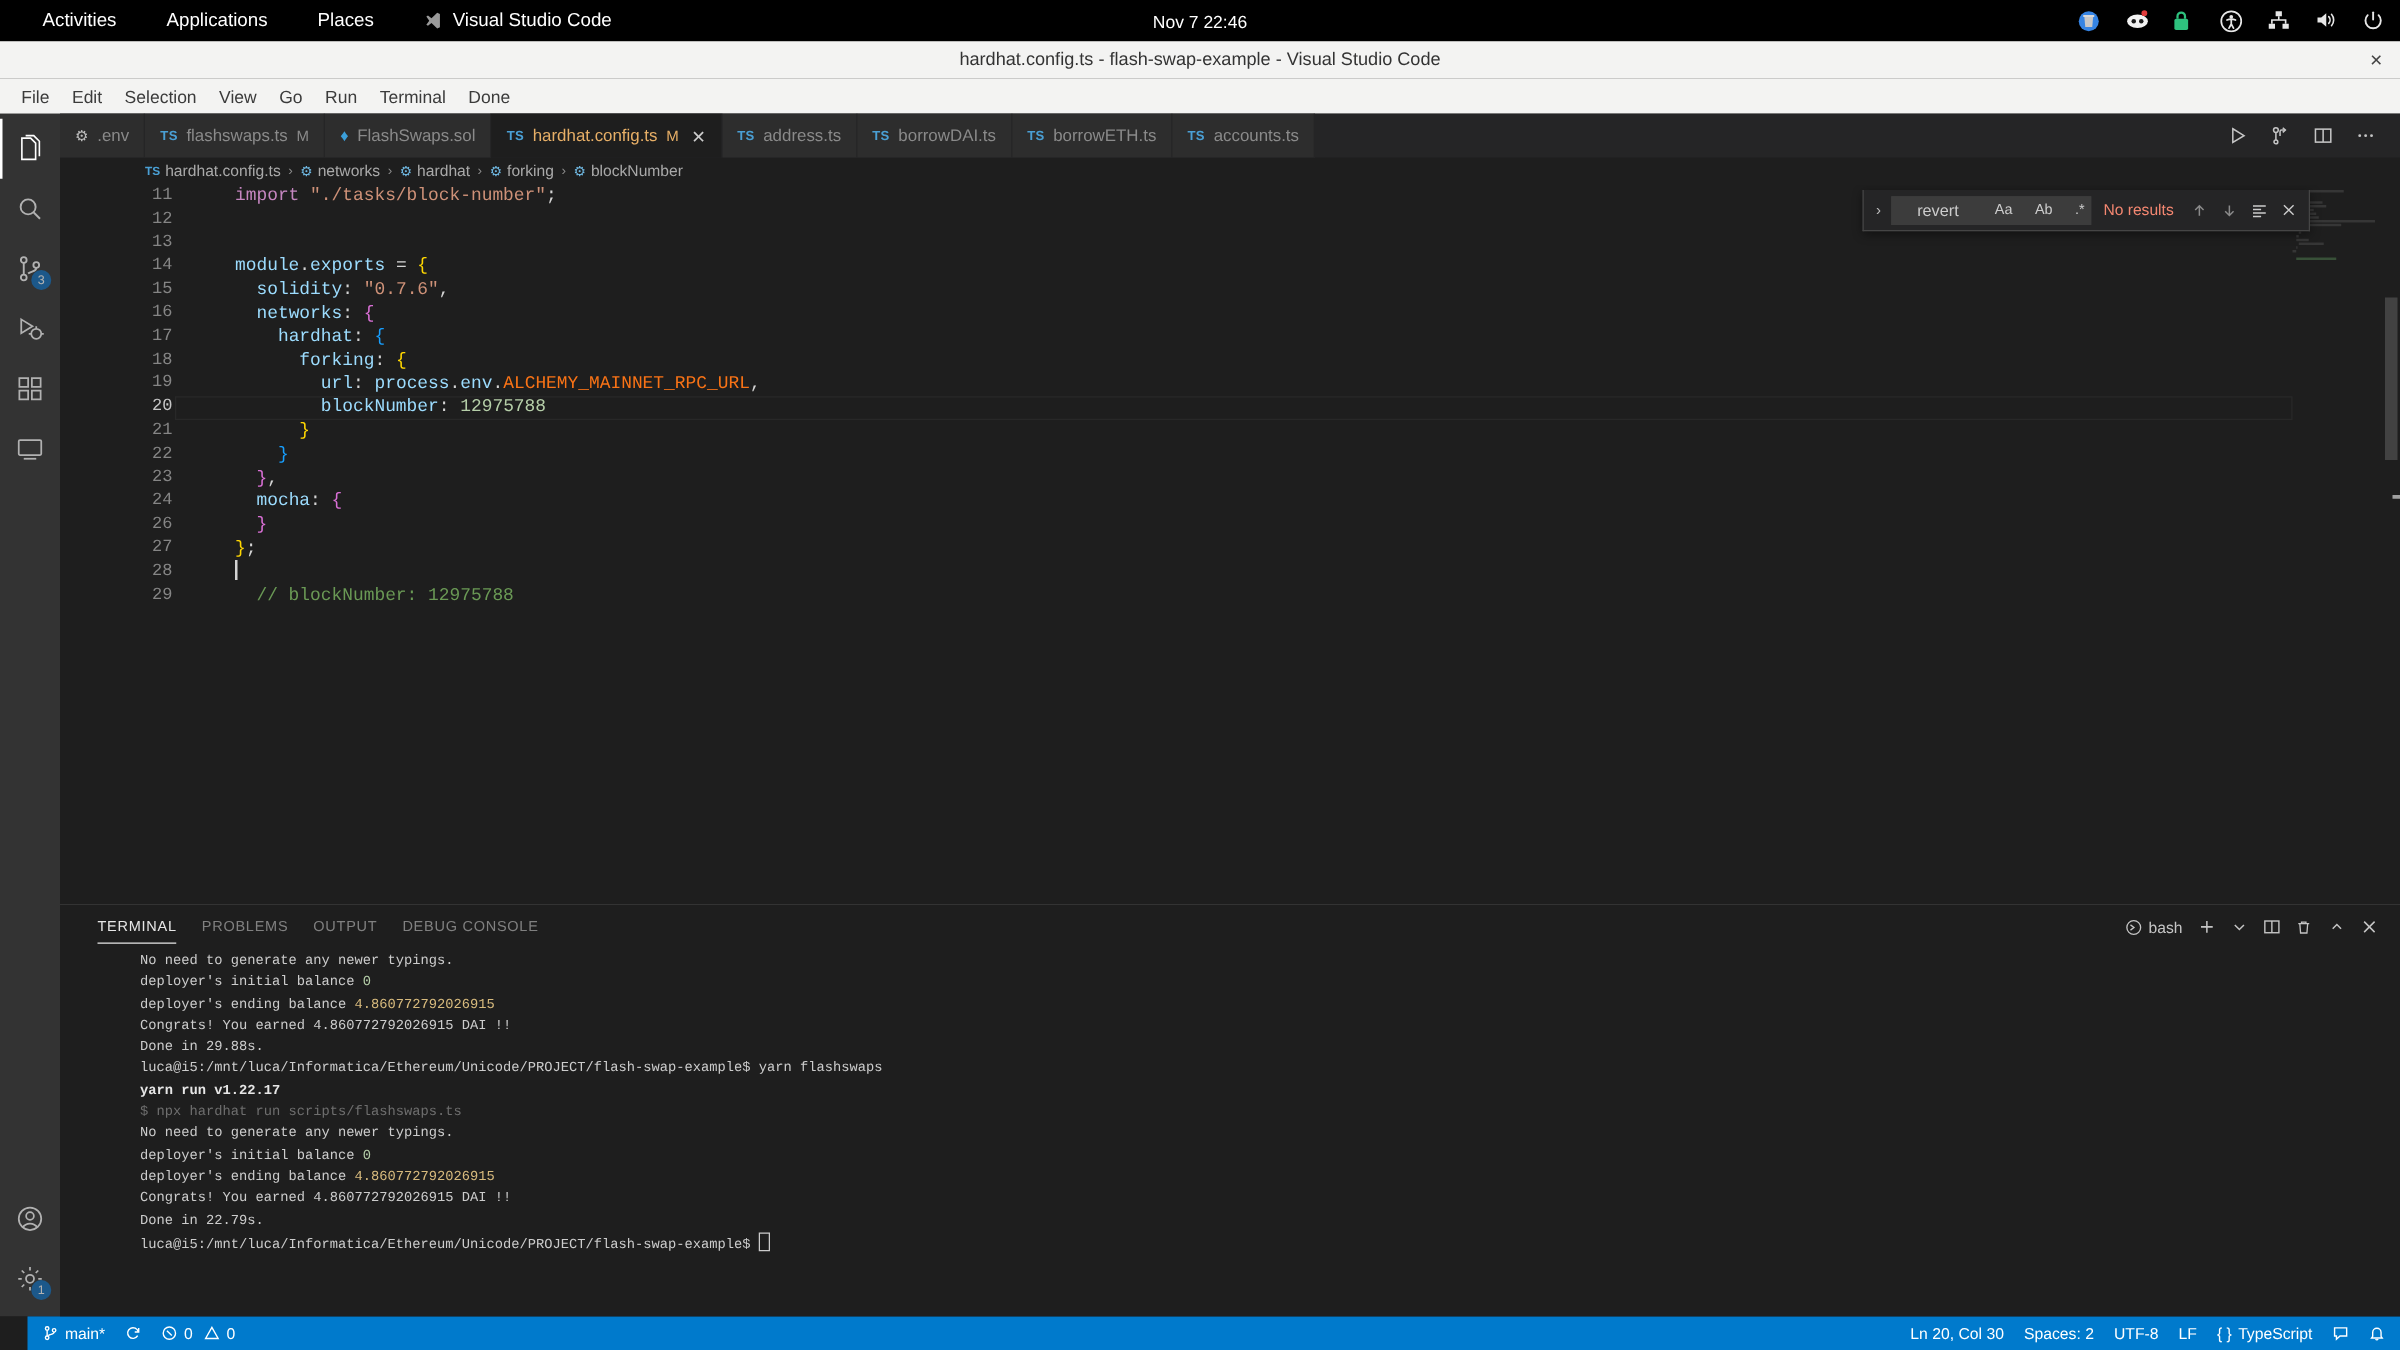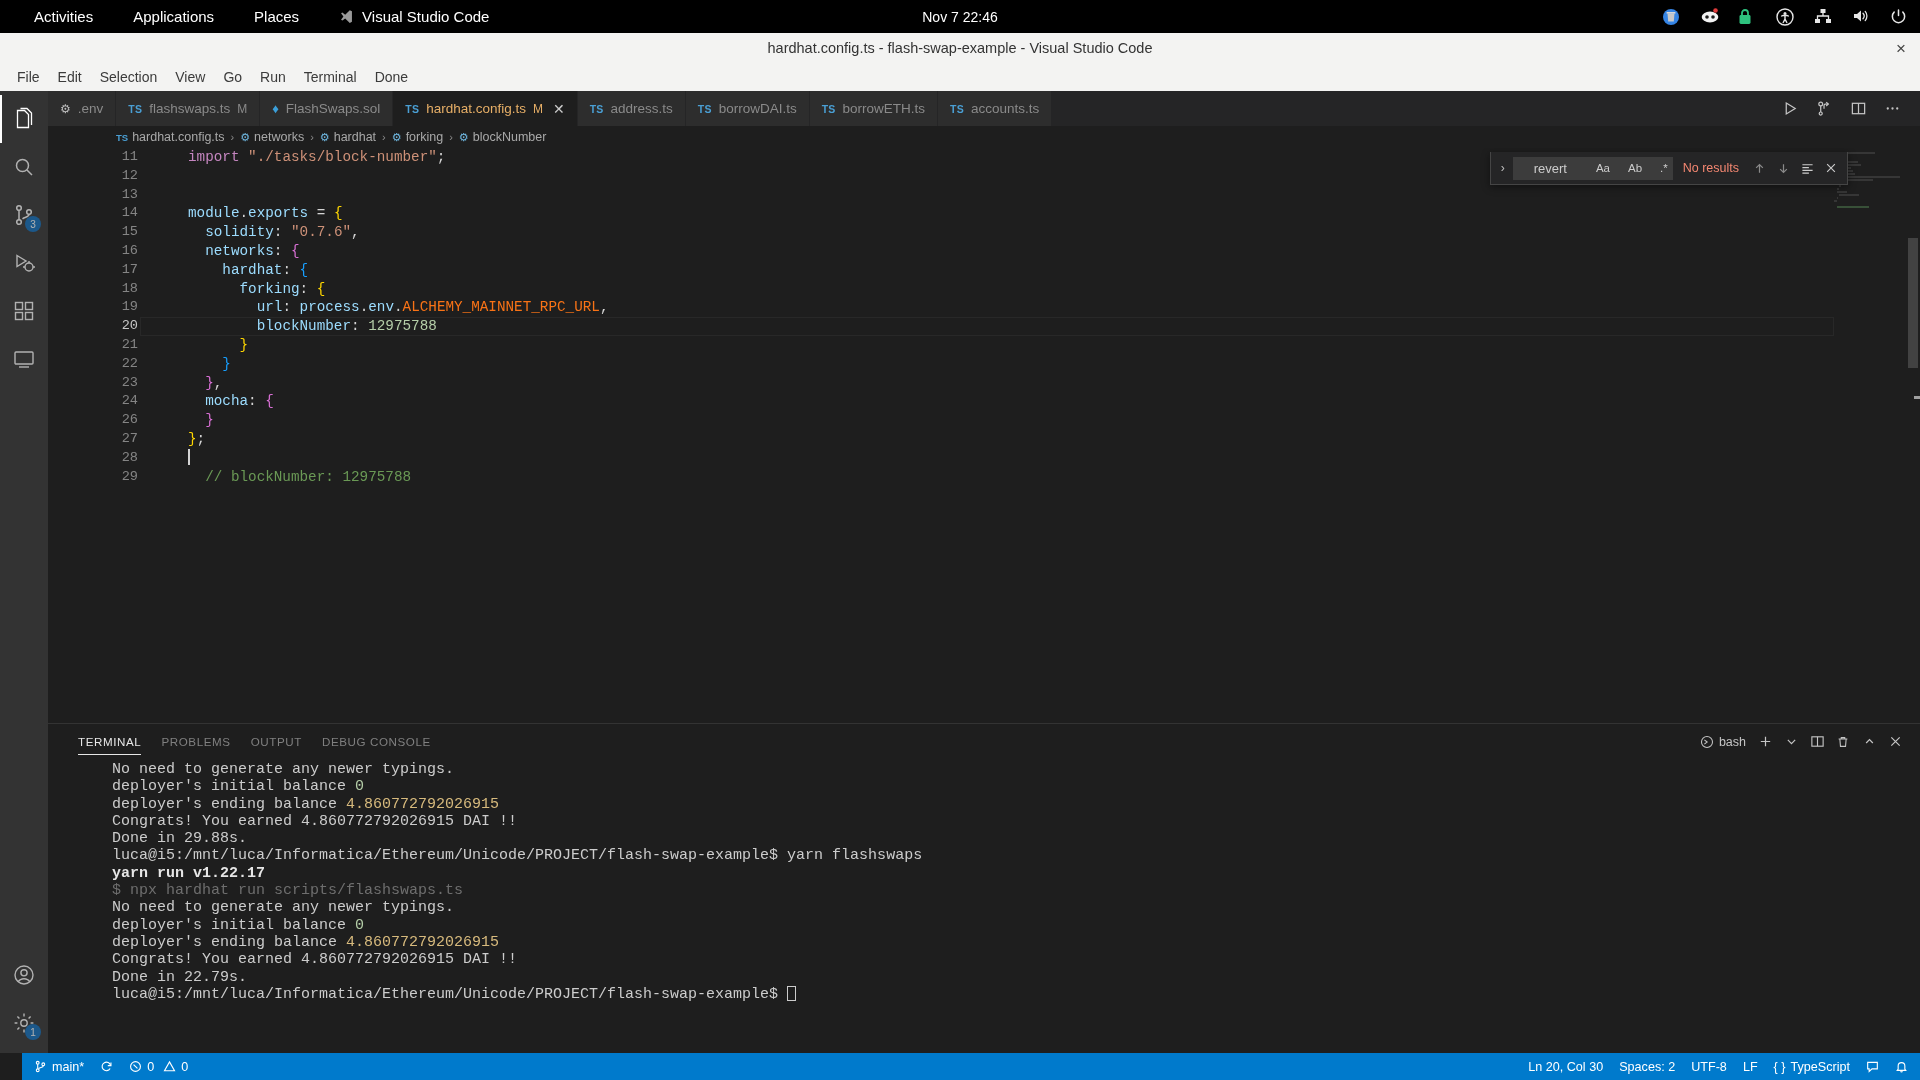--- a/index.html
+++ b/index.html
@@ -147,21 +147,21 @@
           display:flex; align-items:center; cursor:pointer; position:relative; }
   .ptab.active { color:#e7e7e7; }
   .ptab.active::after { content:""; position:absolute; left:10px; right:10px; bottom:4px; height:1px; background:#e7e7e7; }
   .panel-actions { margin-left:auto; display:flex; align-items:center; gap:4px; padding-right:14px; }
   .pact { display:flex; align-items:center; gap:5px; color:#c5c5c5; font-size:12.5px;
           padding:0 4px; height:26px; cursor:pointer; }
   .pa-ico { width:22px; height:26px; display:flex; align-items:center; justify-content:center;
             color:#c5c5c5; font-size:14px; cursor:pointer; }
   .terminal {
     flex:1 1 auto; padding:2px 0 0 64px; font-family:"Liberation Mono","DejaVu Sans Mono",monospace;
-    font-size:15px; line-height:17.3px; color:#cccccc; overflow:hidden; white-space:pre;
+    font-size:11px; line-height:17.3px; color:#cccccc; overflow:hidden; white-space:pre;
   }
   .t-num { color:#b5cea8; }
   .t-yel { color:#d7ba7d; }
   .t-dim { color:#6e6e6e; }
   .t-bold { font-weight:bold; color:#e6e6e6; }
   .t-cursor { display:inline-block; width:9px; height:15px; border:1px solid #cccccc;
               vertical-align:-3px; }
 
   
   .statusbar {

